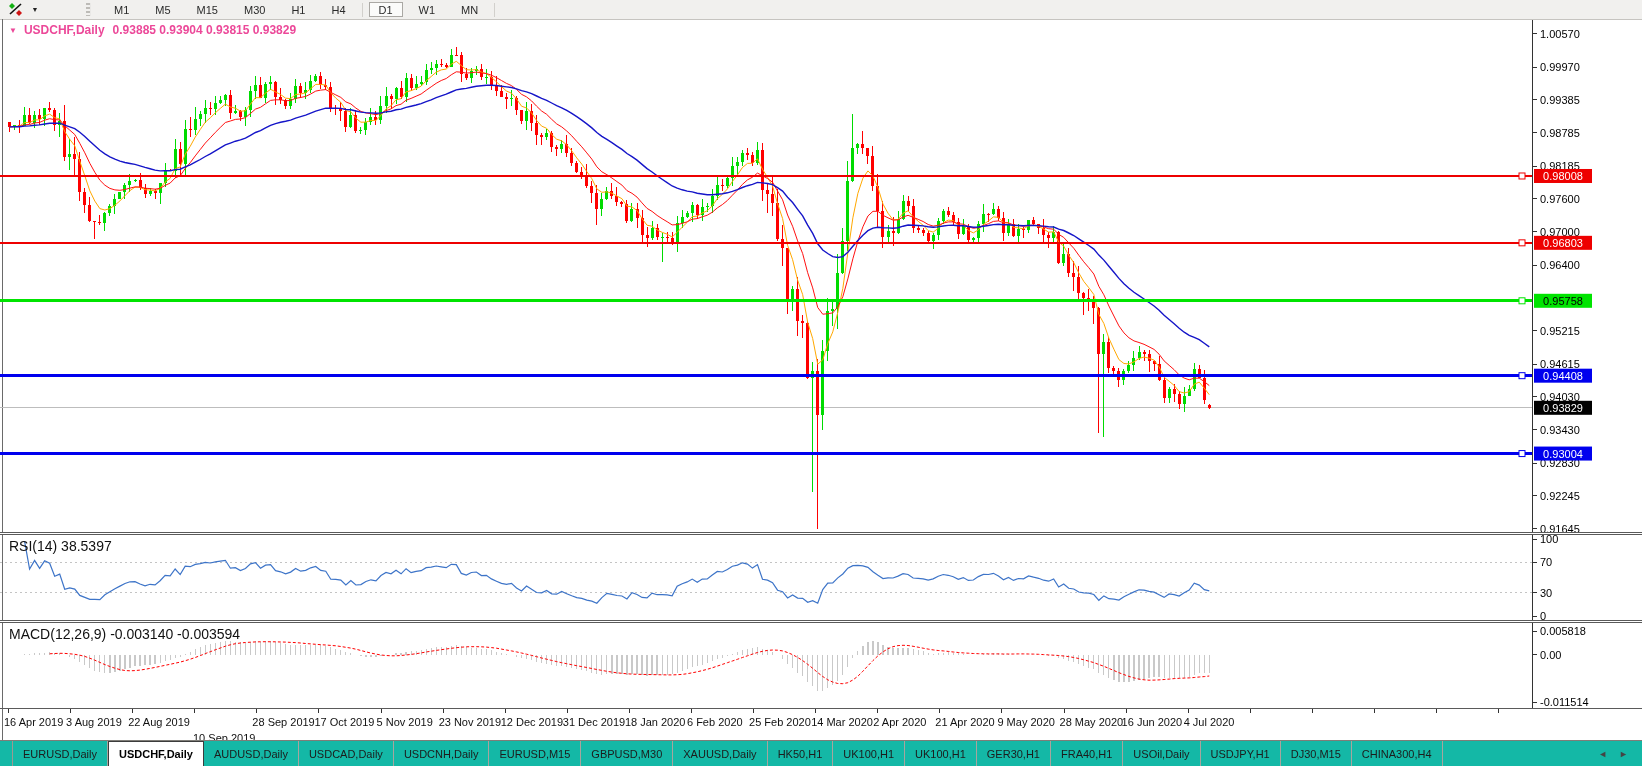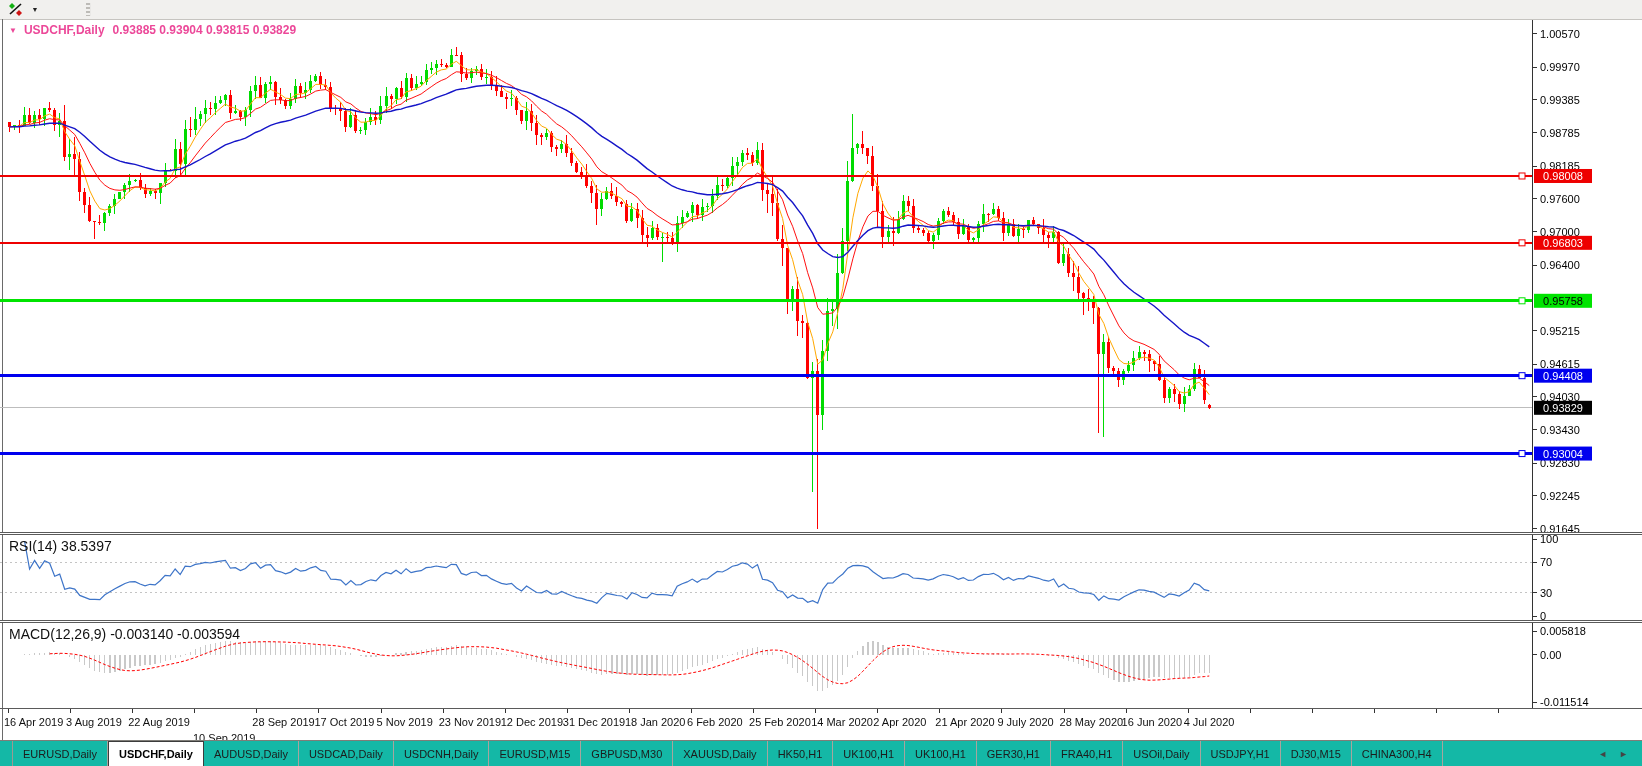--- a/index.html
+++ b/index.html
@@ -54,20 +54,33 @@
   <div class="toolbar">
     <div class="toolicon">
       <svg width="18" height="15">
         <line x1="3" y1="12" x2="14" y2="2" stroke="#111" stroke-width="1.6"></line>
         <polygon points="5,1 8,4 5,7 2,4" fill="#14b014"></polygon>
         <polygon points="12,8 15,11 12,14 9,11" fill="#d01414"></polygon>
       </svg>
     </div>
     <div class="caretbtn">▼</div>
     <div class="grip"></div>
+    <div id="tf-buttons" style="display:flex;align-items:center;">
+        <button class="tfbtn">M1</button>
+        <button class="tfbtn">M5</button>
+        <button class="tfbtn">M15</button>
+        <button class="tfbtn">M30</button>
+        <button class="tfbtn">H1</button>
+        <button class="tfbtn">H4</button>
+        <div class="vsep"></div>
+        <button class="tfbtn active">D1</button>
+        <button class="tfbtn">W1</button>
+        <button class="tfbtn">MN</button>
+        <div class="vsep"></div>
+      </div>
   </div>
 
   <div class="lframe"></div>
 
   <svg id="price-svg" class="pane-svg" style="top:20px;" width="1642" height="512">
       <line x1="0" y1="387.79978331527667" x2="1532" y2="387.79978331527667" stroke="#BDBDBD" stroke-width="1" shape-rendering="crispEdges"></line>
       <g shape-rendering="crispEdges">
         <line x1="9.5" y1="102.08225137869647" x2="9.5" y2="111.82429112799068" stroke="#FF0000" stroke-width="1"></line>
         <rect x="8" y="102.47877114152293" width="3" height="4.437703141928623" fill="#FF0000"></rect>
         <line x1="14.52" y1="104.81742918511182" x2="14.52" y2="110.37683655024856" stroke="#00DB00" stroke-width="1"></line>
@@ -923,21 +936,21 @@
       <div class="dlabel" style="left: 686.984px;">6 Feb 2020</div>
       <div class="dtick" style="left: 753.074px;"></div>
       <div class="dlabel" style="left: 749.074px;">25 Feb 2020</div>
       <div class="dtick" style="left: 815.163px;"></div>
       <div class="dlabel" style="left: 811.163px;">14 Mar 2020</div>
       <div class="dtick" style="left: 877.253px;"></div>
       <div class="dlabel" style="left: 873.253px;">2 Apr 2020</div>
       <div class="dtick" style="left: 939.342px;"></div>
       <div class="dlabel" style="left: 935.342px;">21 Apr 2020</div>
       <div class="dtick" style="left: 1001.43px;"></div>
-      <div class="dlabel" style="left: 997.432px;">9 July 2020</div>
+      <div class="dlabel" style="left: 997.432px;">9 May 2020</div>
       <div class="dtick" style="left: 1063.52px;"></div>
       <div class="dlabel" style="left: 1059.52px;">28 May 2020</div>
       <div class="dtick" style="left: 1125.61px;"></div>
       <div class="dlabel" style="left: 1121.61px;">16 Jun 2020</div>
       <div class="dtick" style="left: 1187.7px;"></div>
       <div class="dlabel" style="left: 1183.7px;">4 Jul 2020</div>
       <div class="dtick" style="left: 1249.79px;"></div>
       <div class="dtick" style="left: 1311.88px;"></div>
       <div class="dtick" style="left: 1373.97px;"></div>
       <div class="dtick" style="left: 1436.06px;"></div>

